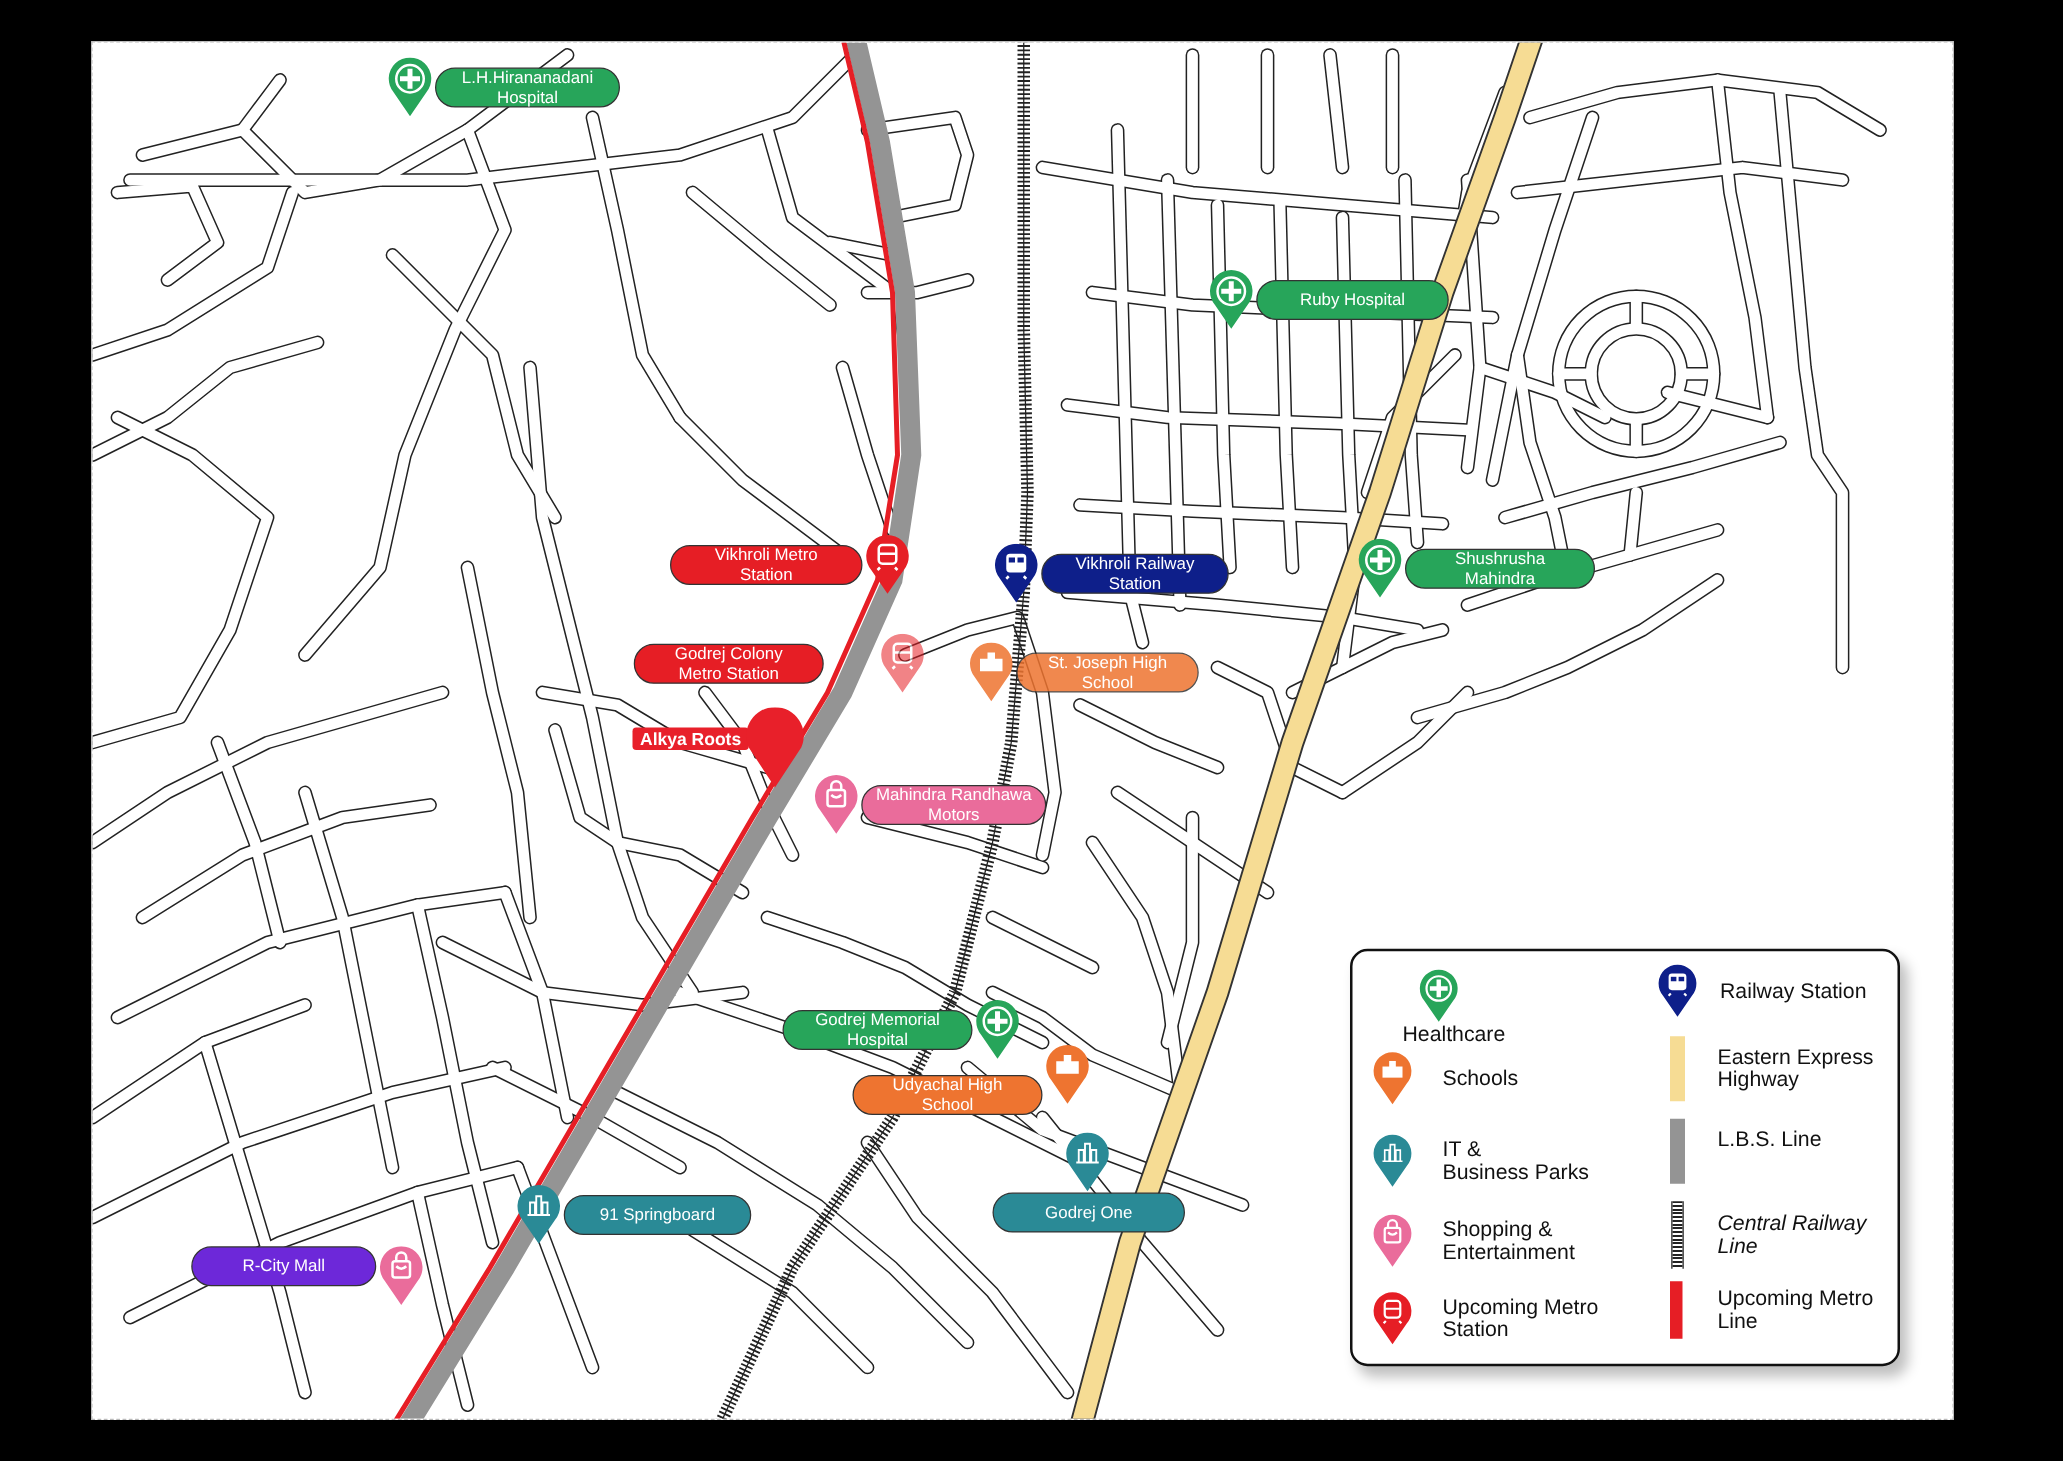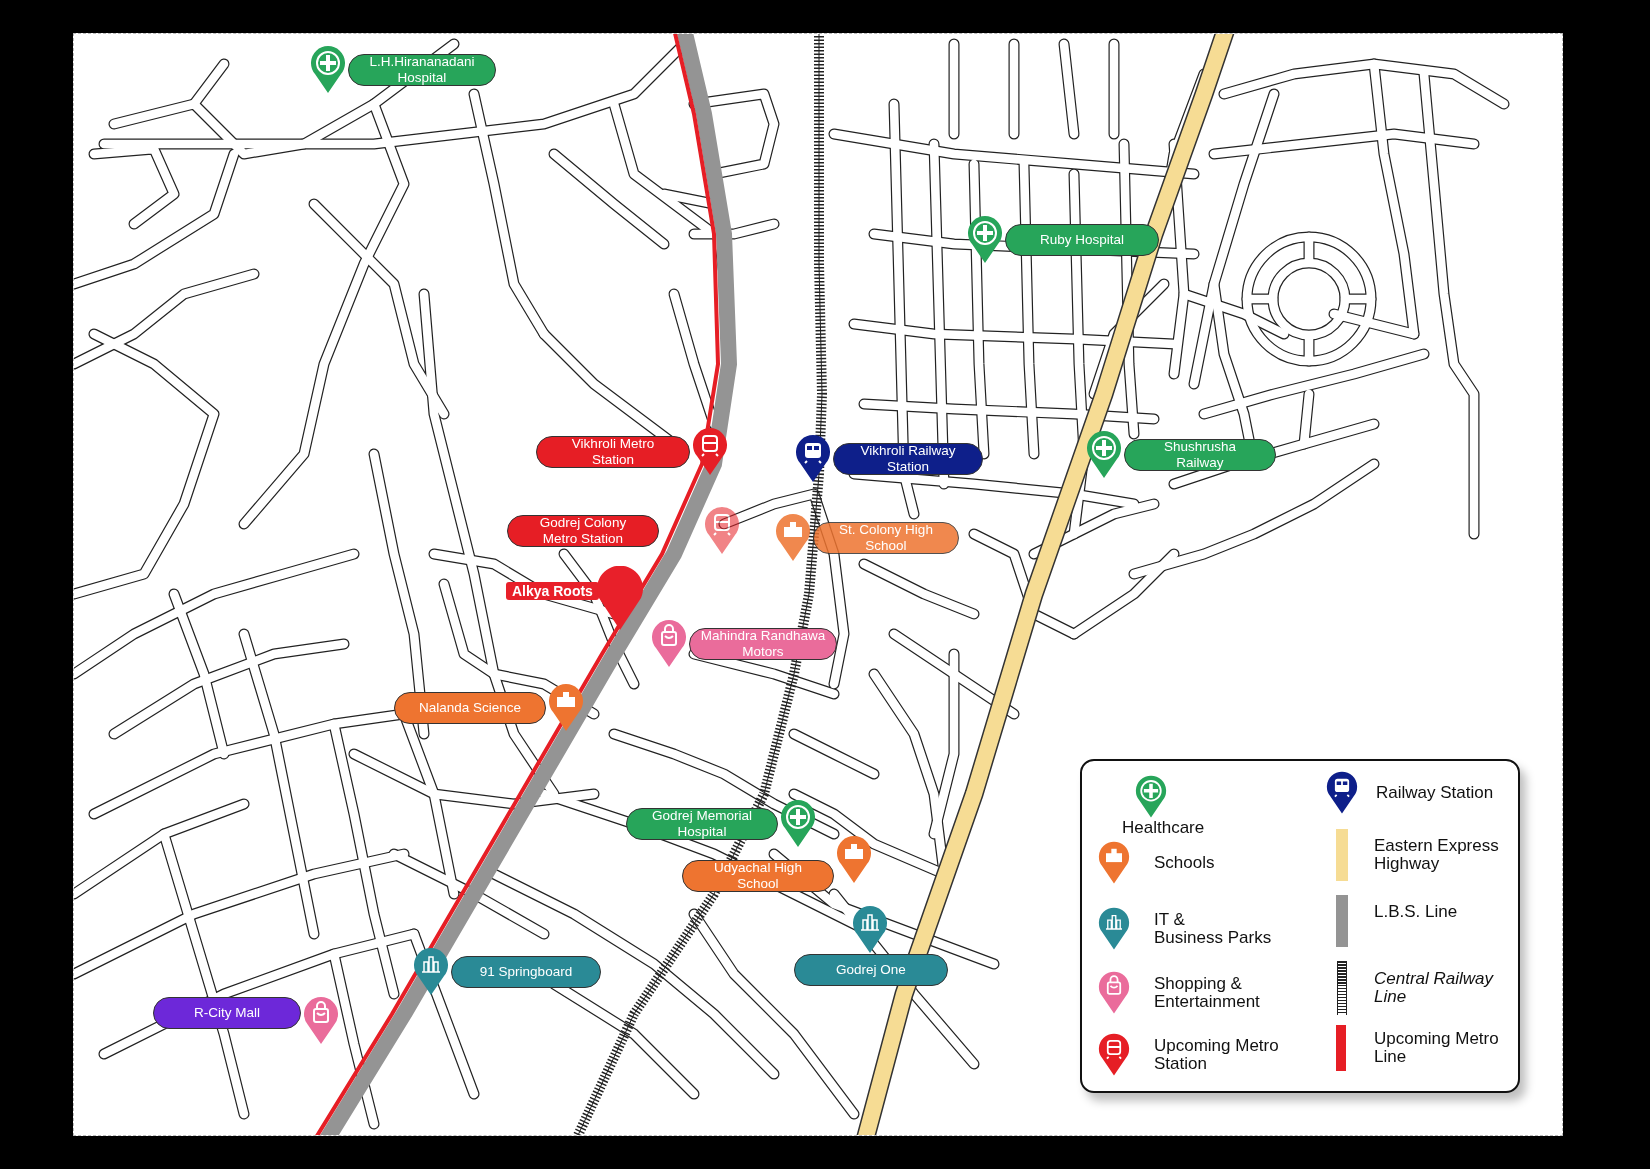--- a/index.html
+++ b/index.html
@@ -160,21 +160,21 @@
     <div class="pill" style="background:#27a55a;width:154px;margin-left:2px;">Ruby Hospital</div>
   </div>
 
   <div class="poi" style="left:1012px;top:397px;">
     <svg class="pin" style="position:relative;" viewBox="0 0 36 48">
         <path d="M18 47 L5 28 A17 17 0 1 1 31 28 Z" fill="#27a55a"></path>
         <circle cx="18" cy="17" r="11" fill="none" stroke="#fff" stroke-width="2"></circle>
         <path d="M18 9 V25 M10 17 H26" stroke="#fff" stroke-width="4"></path>
       </svg>
     <div class="pill" style="background:#27a55a;width:152px;margin-left:2px;">Shushrusha
-Railway</div>
+Mahindra</div>
   </div>
 
   <div class="poi" style="left:462px;top:394px;">
     <div class="pill" style="background:#e61e25;width:154px;margin-right:2px;">Vikhroli Metro
 Station</div>
     <svg class="pin" style="position:relative;" viewBox="0 0 36 48">
         <path d="M18 47 L5 28 A17 17 0 1 1 31 28 Z" fill="#e61e25"></path>
         <rect x="11" y="8" width="14" height="15" rx="3" fill="none" stroke="#fff" stroke-width="2"></rect>
         <path d="M11 15 H25 M12 26 L10 28 M24 26 L26 28" stroke="#fff" stroke-width="2"></path>
       </svg>
@@ -201,47 +201,39 @@
         <path d="M11 15 H25 M12 26 L10 28 M24 26 L26 28" stroke="#fff" stroke-width="2"></path>
       </svg>
   </div>
 
   <div class="poi" style="left:701px;top:480px;opacity:0.85;">
     <svg class="pin" style="position:relative;" viewBox="0 0 36 48">
         <path d="M18 47 L5 28 A17 17 0 1 1 31 28 Z" fill="#ee7430"></path>
         <rect x="9" y="13" width="18" height="10" fill="#fff"></rect>
         <rect x="15" y="8" width="6" height="6" fill="#fff"></rect>
       </svg>
-    <div class="pill" style="background:#ee7430;width:146px;margin-left:2px;">St. Colony High
+    <div class="pill" style="background:#ee7430;width:146px;margin-left:2px;">St. Joseph High
 School</div>
   </div>
 
   <div class="alkya-label" style="left:432px;top:548px;">Alkya Roots</div>
   <svg style="position:absolute;left:521px;top:532px;width:50px;height:66px;" viewBox="0 0 50 66">
       <path d="M25 64 L4 32 A23 23 0 1 1 46 32 Z" fill="#e8202a"></path>
     </svg>
 
   <div class="poi" style="left:577px;top:586px;">
     <svg class="pin" style="position:relative;" viewBox="0 0 36 48">
         <path d="M18 47 L5 28 A17 17 0 1 1 31 28 Z" fill="#ea6c9b"></path>
         <rect x="11" y="12" width="14" height="13" rx="2" fill="none" stroke="#fff" stroke-width="2"></rect>
         <path d="M14 12 V9 A4 4 0 0 1 22 9 V12 M14 16 Q18 20 22 16" fill="none" stroke="#fff" stroke-width="2"></path>
       </svg>
     <div class="pill" style="background:#ea6c9b;width:148px;margin-left:2px;">Mahindra Randhawa
 Motors</div>
   </div>
 
-  <div class="poi" style="left:320px;top:650px;">
-    <div class="pill" style="background:#ee7430;width:152px;margin-right:2px;">Nalanda Science</div>
-    <svg class="pin" style="position:relative;" viewBox="0 0 36 48">
-        <path d="M18 47 L5 28 A17 17 0 1 1 31 28 Z" fill="#ee7430"></path>
-        <rect x="9" y="13" width="18" height="10" fill="#fff"></rect>
-        <rect x="15" y="8" width="6" height="6" fill="#fff"></rect>
-      </svg>
-  </div>
 
   <div class="poi" style="left:552px;top:766px;">
     <div class="pill" style="background:#27a55a;width:152px;margin-right:2px;">Godrej Memorial
 Hospital</div>
     <svg class="pin" style="position:relative;" viewBox="0 0 36 48">
         <path d="M18 47 L5 28 A17 17 0 1 1 31 28 Z" fill="#27a55a"></path>
         <circle cx="18" cy="17" r="11" fill="none" stroke="#fff" stroke-width="2"></circle>
         <path d="M18 9 V25 M10 17 H26" stroke="#fff" stroke-width="4"></path>
       </svg>
   </div>

